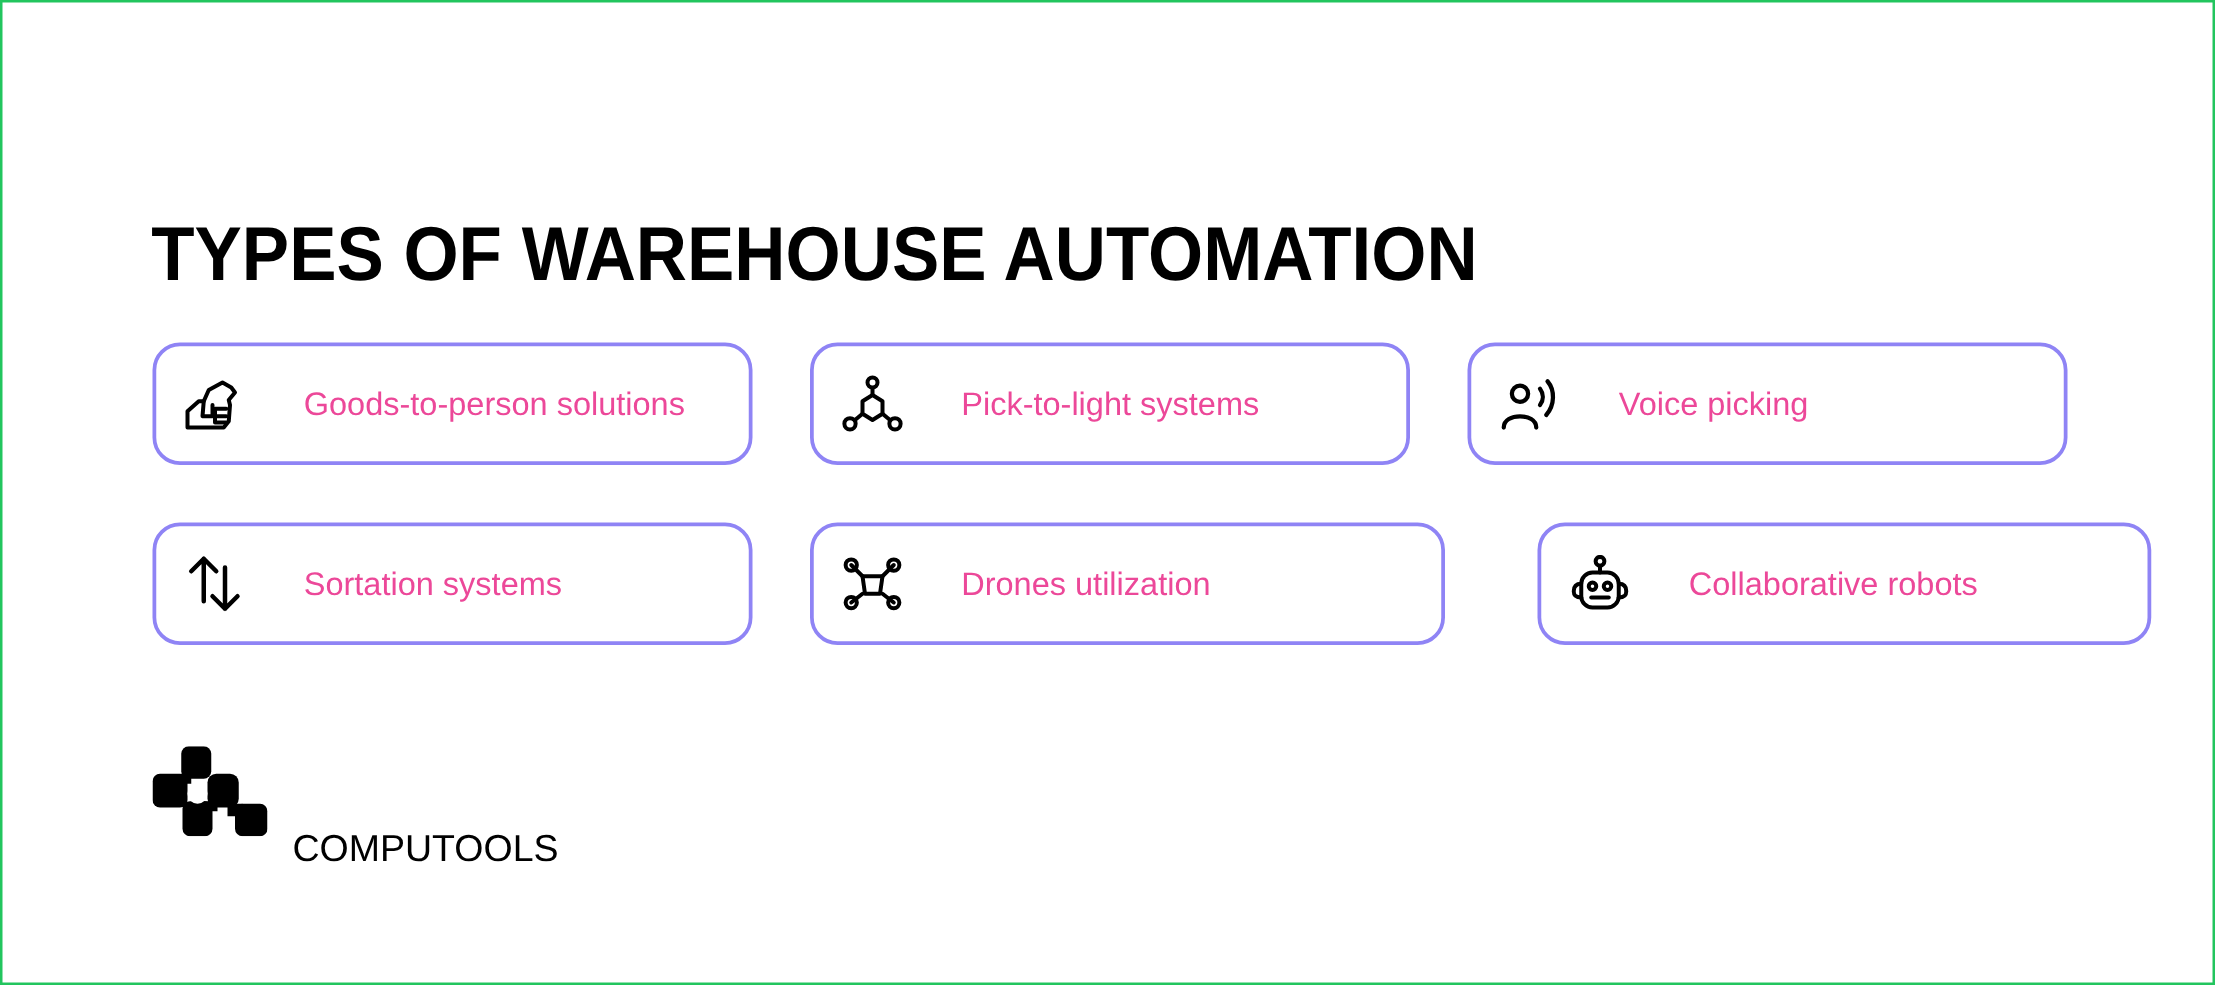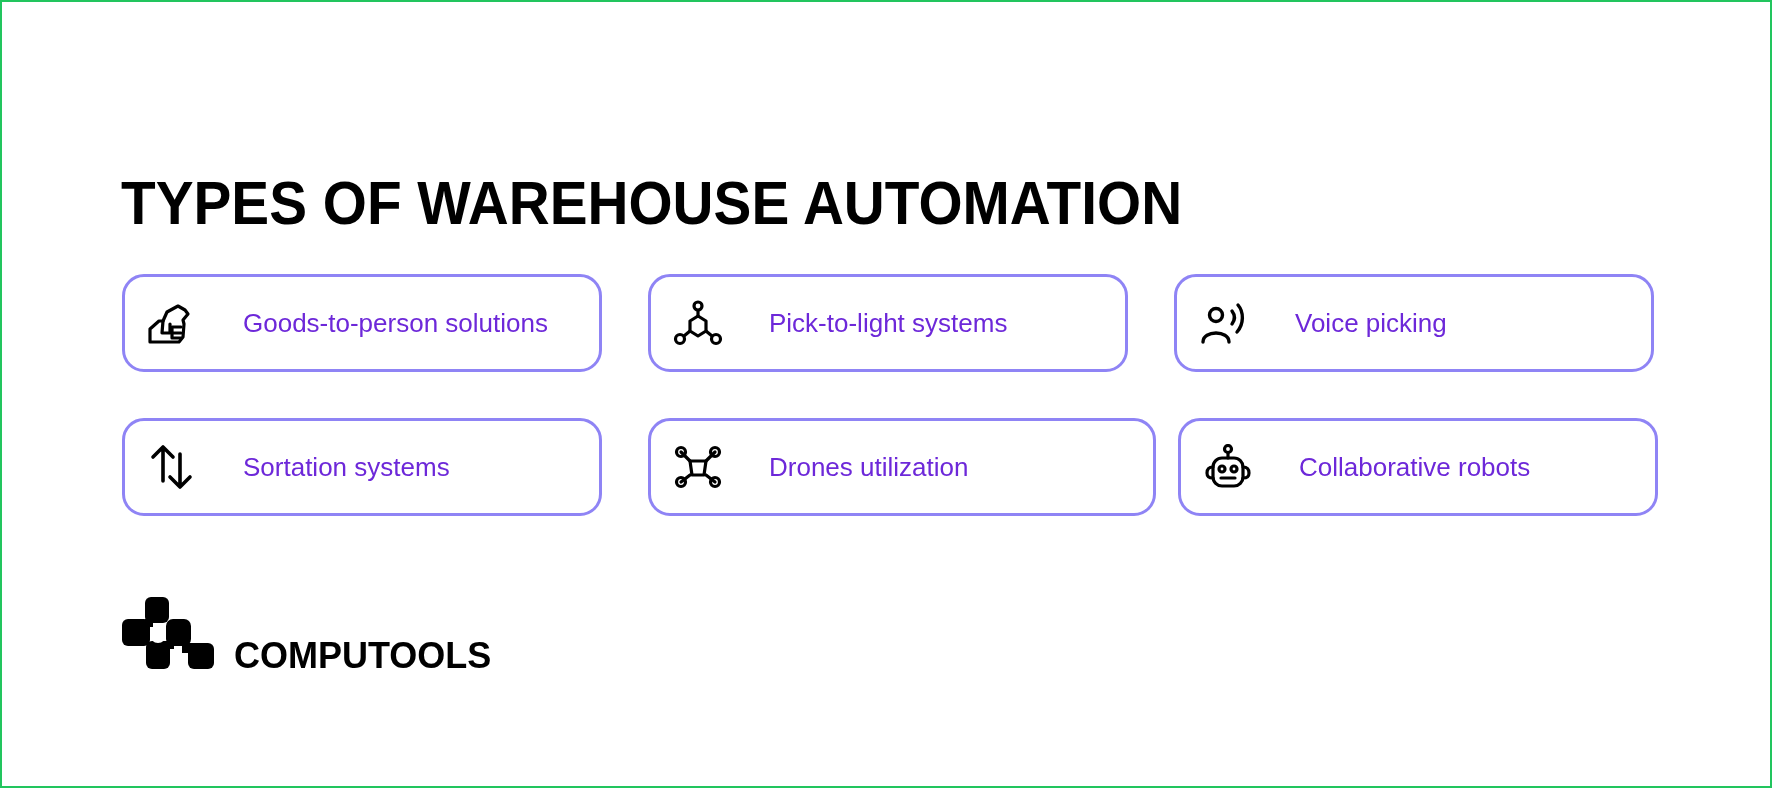--- a/index.html
+++ b/index.html
@@ -23,28 +23,28 @@
       border: 3px solid #8f84f5; border-radius: 22px; background: #fff;
       box-sizing: content-box;
     }
     .card .icon {
       position: absolute; left: 22px; top: 23px; width: 50px; height: 46px;
     }
     .card .icon svg { width: 50px; height: 46px; display: block; }
     .card .label {
       position: absolute; left: 118px; top: 0; height: 92px;
       display: flex; align-items: center;
-      font-size: 26px; font-weight: 400; white-space: nowrap; color: #6d28d9;
+      font-size: 26px; font-weight: 400; white-space: nowrap; color: #ec4899;
     }
     .logo {
       position: absolute; left: 120px; top: 595px; width: 92px; height: 72px;
     }
     .brand {
-      position: absolute; left: 232px; top: 634px;
-      font-size: 36px; font-weight: 700; letter-spacing: 0px; line-height: 40px;
+      position: absolute; left: 232px; top: 658px;
+      font-size: 30px; font-weight: 400; letter-spacing: 0px; line-height: 40px;
       white-space: nowrap;
     }
   </style>
 </head>
 <body>
 
 <div class="frame">
 
   <h1 class="title">TYPES OF WAREHOUSE AUTOMATION</h1>
 
@@ -103,21 +103,21 @@
         <circle cx="42" cy="8" r="4.5"></circle>
         <circle cx="8" cy="38" r="4.5"></circle>
         <circle cx="42" cy="38" r="4.5"></circle>
         <path d="M8 8 L17 17 M42 8 L33 17 M8 38 L17 31 M42 38 L33 31"></path>
         <path d="M17 17 L33 17 L31 31 L19 31 Z"></path>
       </svg>
     </span>
     <span class="label">Drones utilization</span>
   </div>
 
-  <div class="card" style="left:1176px; top:416px;">
+  <div class="card" style="left:1228px; top:416px;padding-left:11px;">
     <span class="icon">
       <svg viewBox="0 0 50 46" fill="none" stroke="#000" stroke-width="3.2" stroke-linejoin="round" stroke-linecap="round">
         <circle cx="25" cy="5" r="3.5"></circle>
         <path d="M25 8.5 L25 14"></path>
         <rect x="10" y="14" width="30" height="28" rx="9"></rect>
         <path d="M10 23 C5 23 4 26 4 29 C4 32 5 34 10 34"></path>
         <path d="M40 23 C45 23 46 26 46 29 C46 32 45 34 40 34"></path>
         <circle cx="19" cy="25" r="3"></circle>
         <circle cx="31" cy="25" r="3"></circle>
         <path d="M18 34 L32 34"></path>

